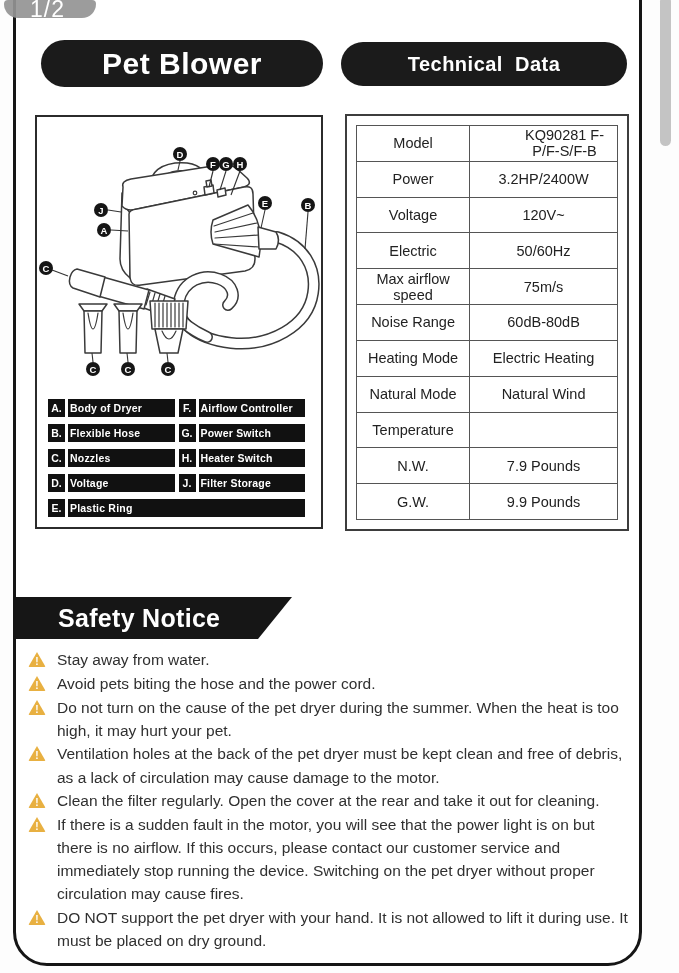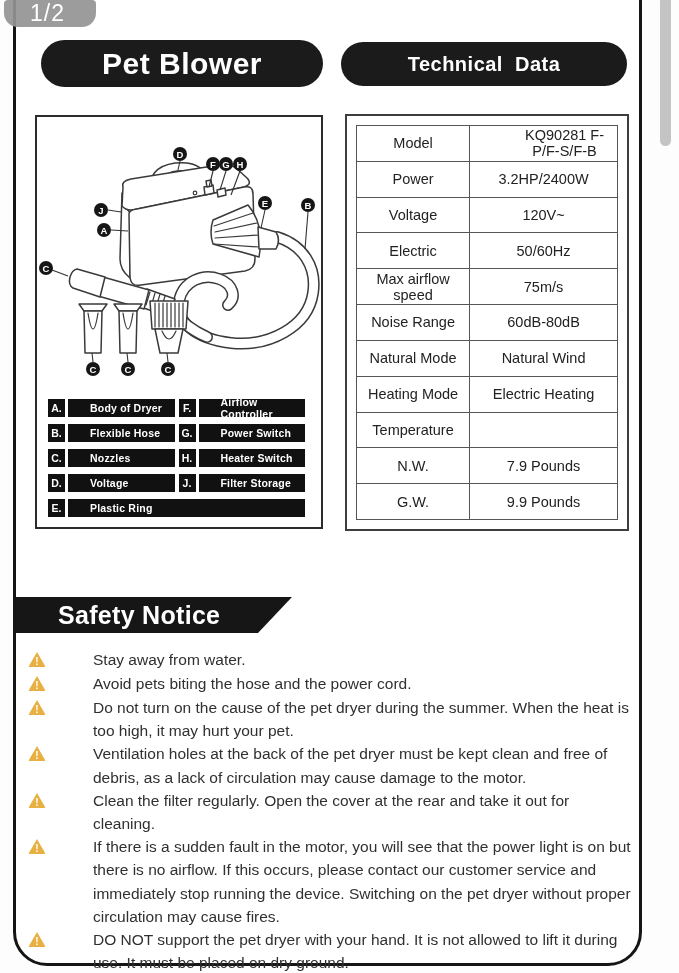--- a/index.html
+++ b/index.html
@@ -12,21 +12,21 @@
     color:#2e2e2e;
   }
   
   .frame {
     position:absolute; top:-44px; left:13px; width:629px; height:1010px;
     border:3px solid #151515; border-radius:34px; background:#ffffff;
     z-index:1;
   }
   
   .page-tab {
-    position:absolute; top:0; left:4px; width:92px; height:27px;
+    position:absolute; top:0; left:4px; width:92px; height:18px;
     background:rgba(148,148,148,0.92); border-radius:4px 4px 14px 14px;
     z-index:3; display:flex; align-items:center;
   }
   .page-tab span { color:#ffffff; font-size:23px; padding-left:26px; letter-spacing:1px; }
   
   .scroll-thumb {
     position:absolute; top:-4px; right:8px; width:11px; height:150px;
     background:#c4c4c4; border-radius:6px; z-index:4;
   }
   
@@ -45,51 +45,51 @@
   .leg-cols { display:flex; gap:4px; }
   .leg-col { flex:1; }
   .leg-item { display:flex; align-items:stretch; height:18px; margin-bottom:7px; }
   .leg-key {
     width:17px; flex:0 0 17px; background:#111; color:#fff;
     font-size:10.5px; font-weight:700; display:flex; align-items:center; justify-content:center;
     margin-right:3px;
   }
   .leg-bar {
     flex:1; background:#111; color:#fff; font-size:10.5px; font-weight:700;
-    display:flex; align-items:center; padding-left:22px; letter-spacing:0.2px;
+    display:flex; align-items:center; padding-left:2px; letter-spacing:0.2px;
   }
   
   .table-box {
     position:absolute; left:345px; top:114px; width:284px; height:417px;
     border:2px solid #3d3d3d; background:#fff; z-index:2;
   }
   .tech-table {
     position:absolute; top:9px; left:9px; right:9px; bottom:9px;
     border:1px solid #555; display:flex; flex-direction:column;
   }
   .t-row { flex:1; display:flex; border-top:1px solid #555; }
   .t-row:first-child { border-top:none;gap:42px; }
   .t-cell { display:flex; align-items:center; justify-content:center; font-size:14.5px; color:#222; text-align:center; padding:0 3px; }
   .t-label { width:43.5%; border-right:1px solid #555; }
   .t-value { flex:1; }
   
   .safety-banner {
-    position:absolute; left:16px; top:597px; width:276px; height:36px;
+    position:absolute; left:16px; top:597px; width:276px; height:42px;
     background:#161616; z-index:2;
     clip-path:polygon(0 0, 100% 0, calc(100% - 34px) 100%, 0 100%);
     display:flex; align-items:center;
   }
   .safety-banner span { color:#fff; font-size:25px; font-weight:800; padding-left:42px; letter-spacing:0.3px; }
   .safety-list {
     position:absolute; left:28px; top:648px; width:606px; z-index:2;
     list-style:none;
   }
   .safety-item { display:flex; align-items:flex-start; }
   .warn-icon { flex:0 0 18px; margin-right:11px; margin-top:3px; }
-  .safety-text { font-size:15.5px; line-height:23.2px; color:#303030;margin-left:36px; }
+  .safety-text { font-size:15.5px; line-height:23.2px; color:#303030; }
   
   .lineart { fill:#ffffff; stroke:#3a3a3a; stroke-width:1.5; stroke-linejoin:round; stroke-linecap:round; }
   .thinline { fill:none; stroke:#3a3a3a; stroke-width:1.2; stroke-linecap:round; }
   .hose-outer { fill:none; stroke:#3a3a3a; stroke-width:12; stroke-linecap:round; }
   .hose-inner { fill:none; stroke:#ffffff; stroke-width:9; stroke-linecap:round; }
   .marker-dot { fill:#161616; }
   .marker-letter { fill:#ffffff; font-size:9.5px; font-weight:700; text-anchor:middle; font-family:"Liberation Sans",sans-serif; }
   .leader { stroke:#333; stroke-width:1.1; }
 </style>
 </head>
@@ -297,28 +297,28 @@
       </div>
       <div class="t-row">
         <div class="t-cell t-label">Max airflow speed</div>
         <div class="t-cell t-value">75m/s</div>
       </div>
       <div class="t-row">
         <div class="t-cell t-label">Noise Range</div>
         <div class="t-cell t-value">60dB-80dB</div>
       </div>
       <div class="t-row">
+        <div class="t-cell t-label">Heating Mode</div>
+        <div class="t-cell t-value">Electric Heating</div>
+      </div>
+      <div class="t-row">
         <div class="t-cell t-label">Natural Mode</div>
         <div class="t-cell t-value">Natural Wind</div>
       </div>
       <div class="t-row">
-        <div class="t-cell t-label">Heating Mode</div>
-        <div class="t-cell t-value">Electric Heating</div>
-      </div>
-      <div class="t-row">
         <div class="t-cell t-label">Temperature</div>
       </div>
       <div class="t-row">
         <div class="t-cell t-label">N.W.</div>
         <div class="t-cell t-value">7.9 Pounds</div>
       </div>
       <div class="t-row">
         <div class="t-cell t-label">G.W.</div>
         <div class="t-cell t-value">9.9 Pounds</div>
       </div>

